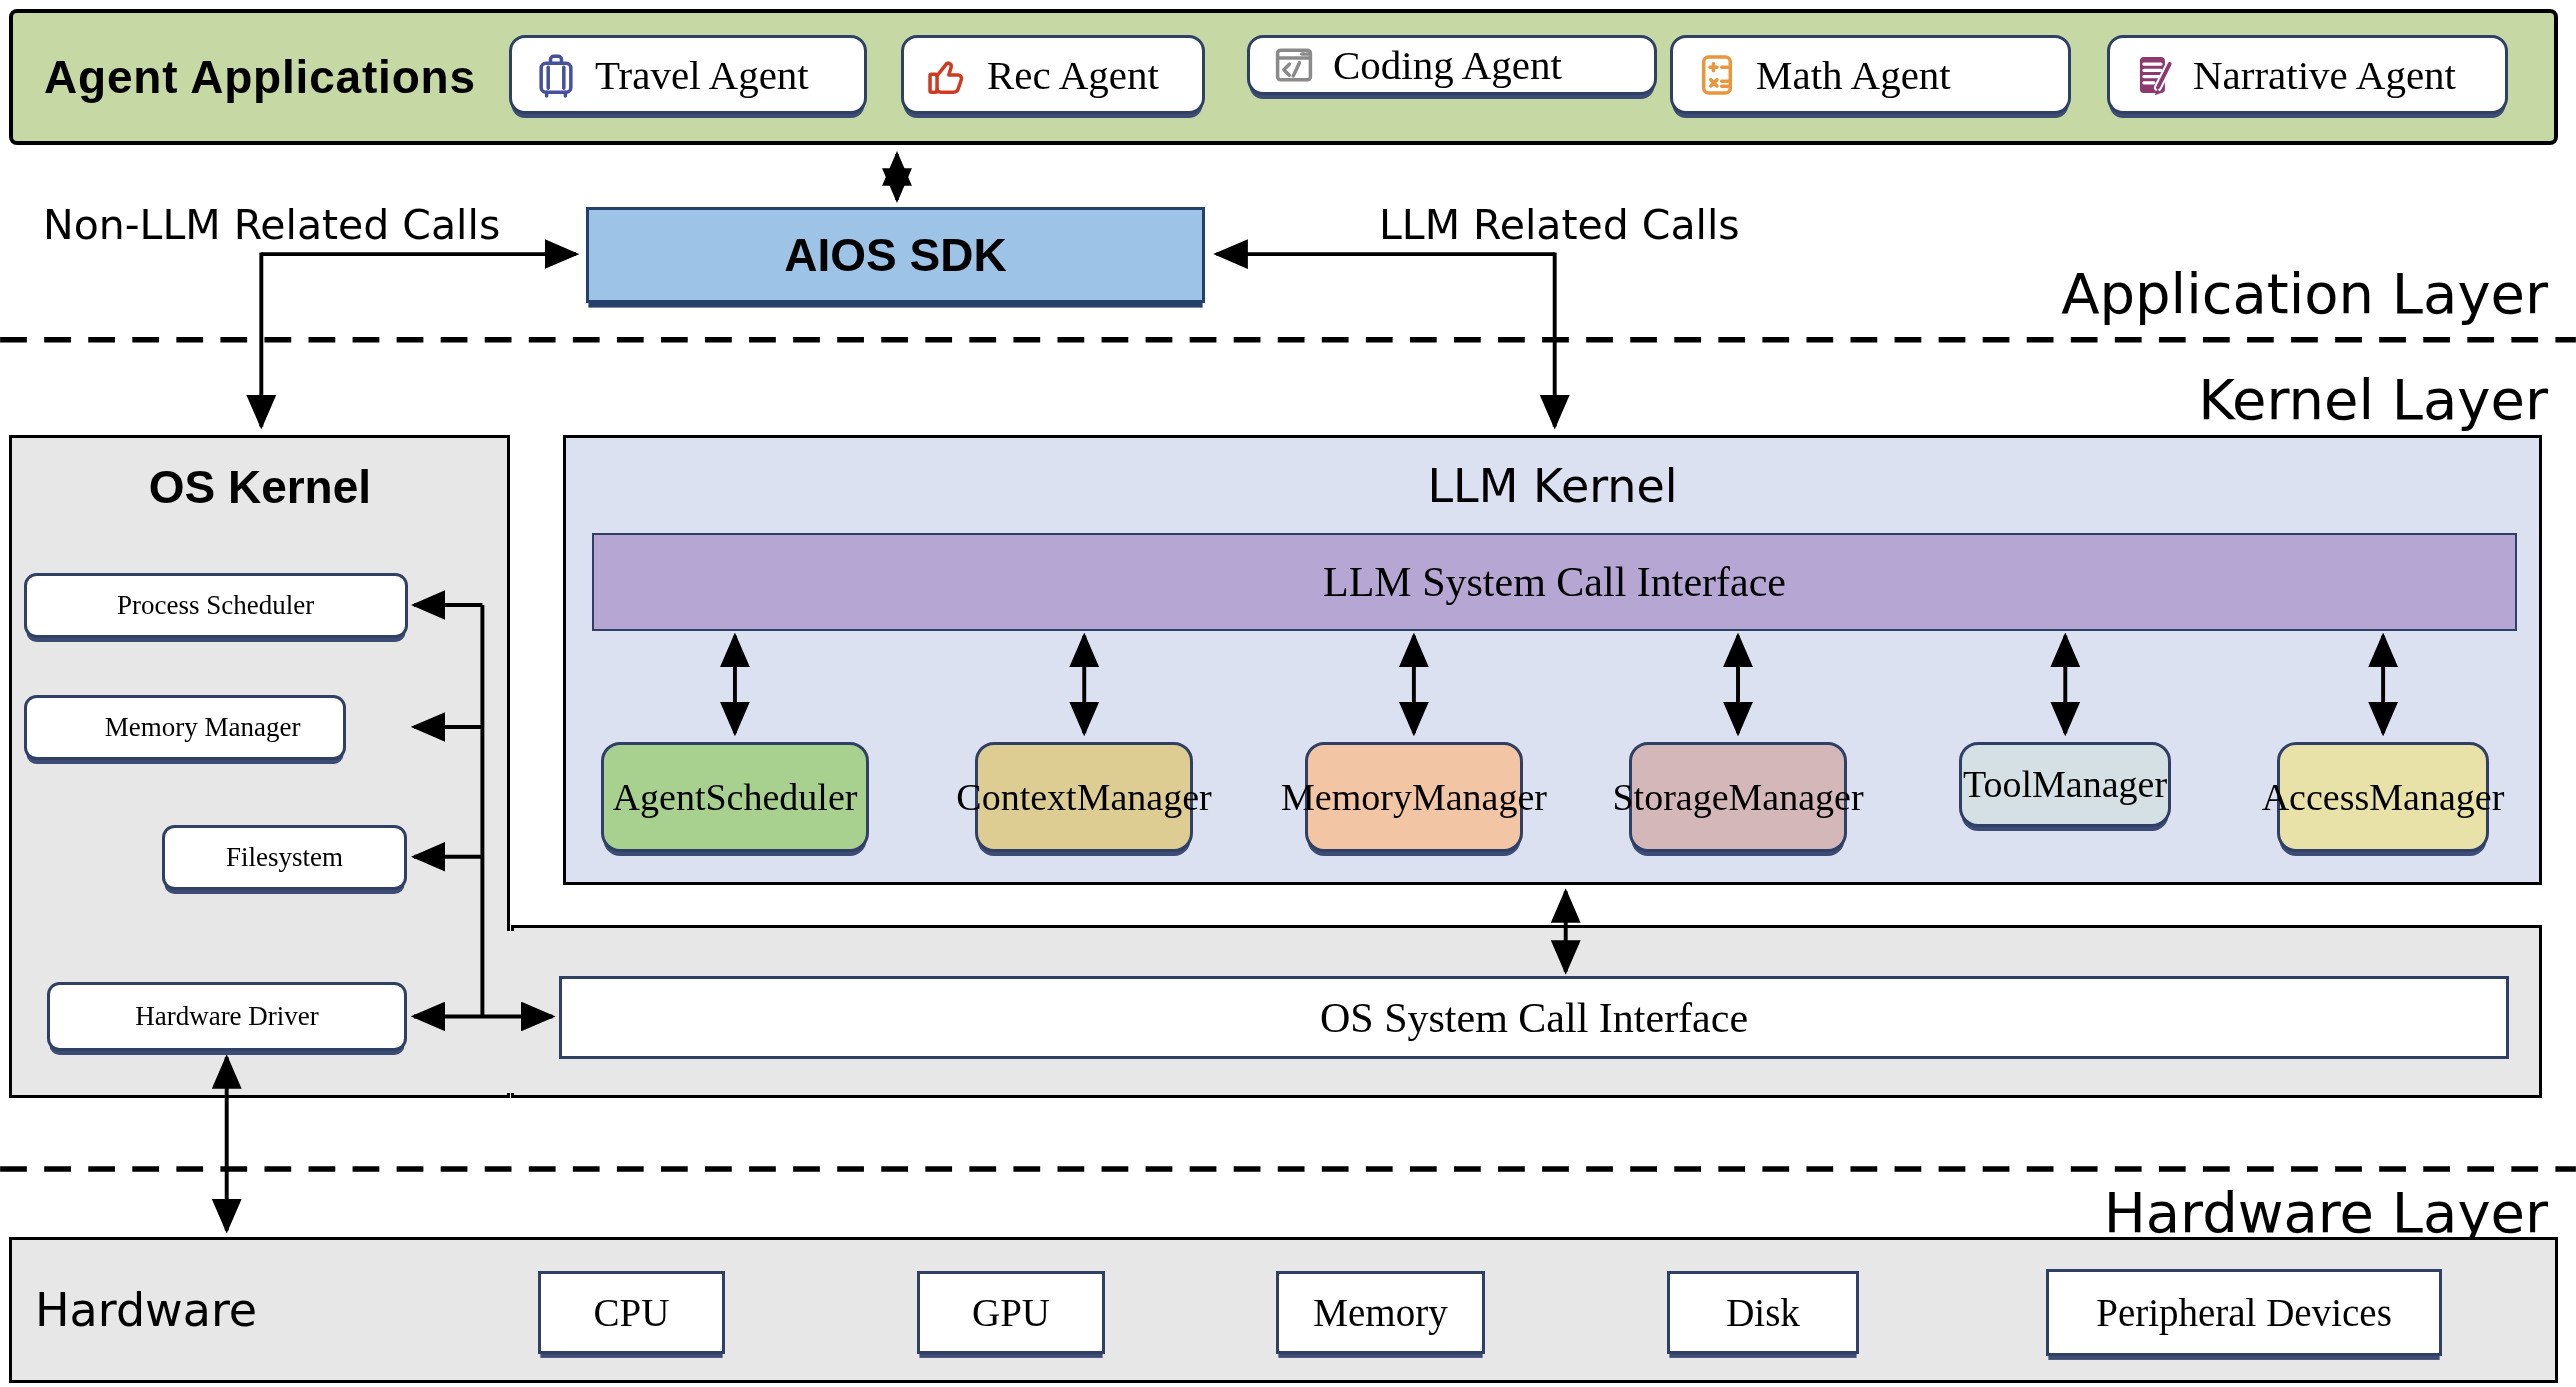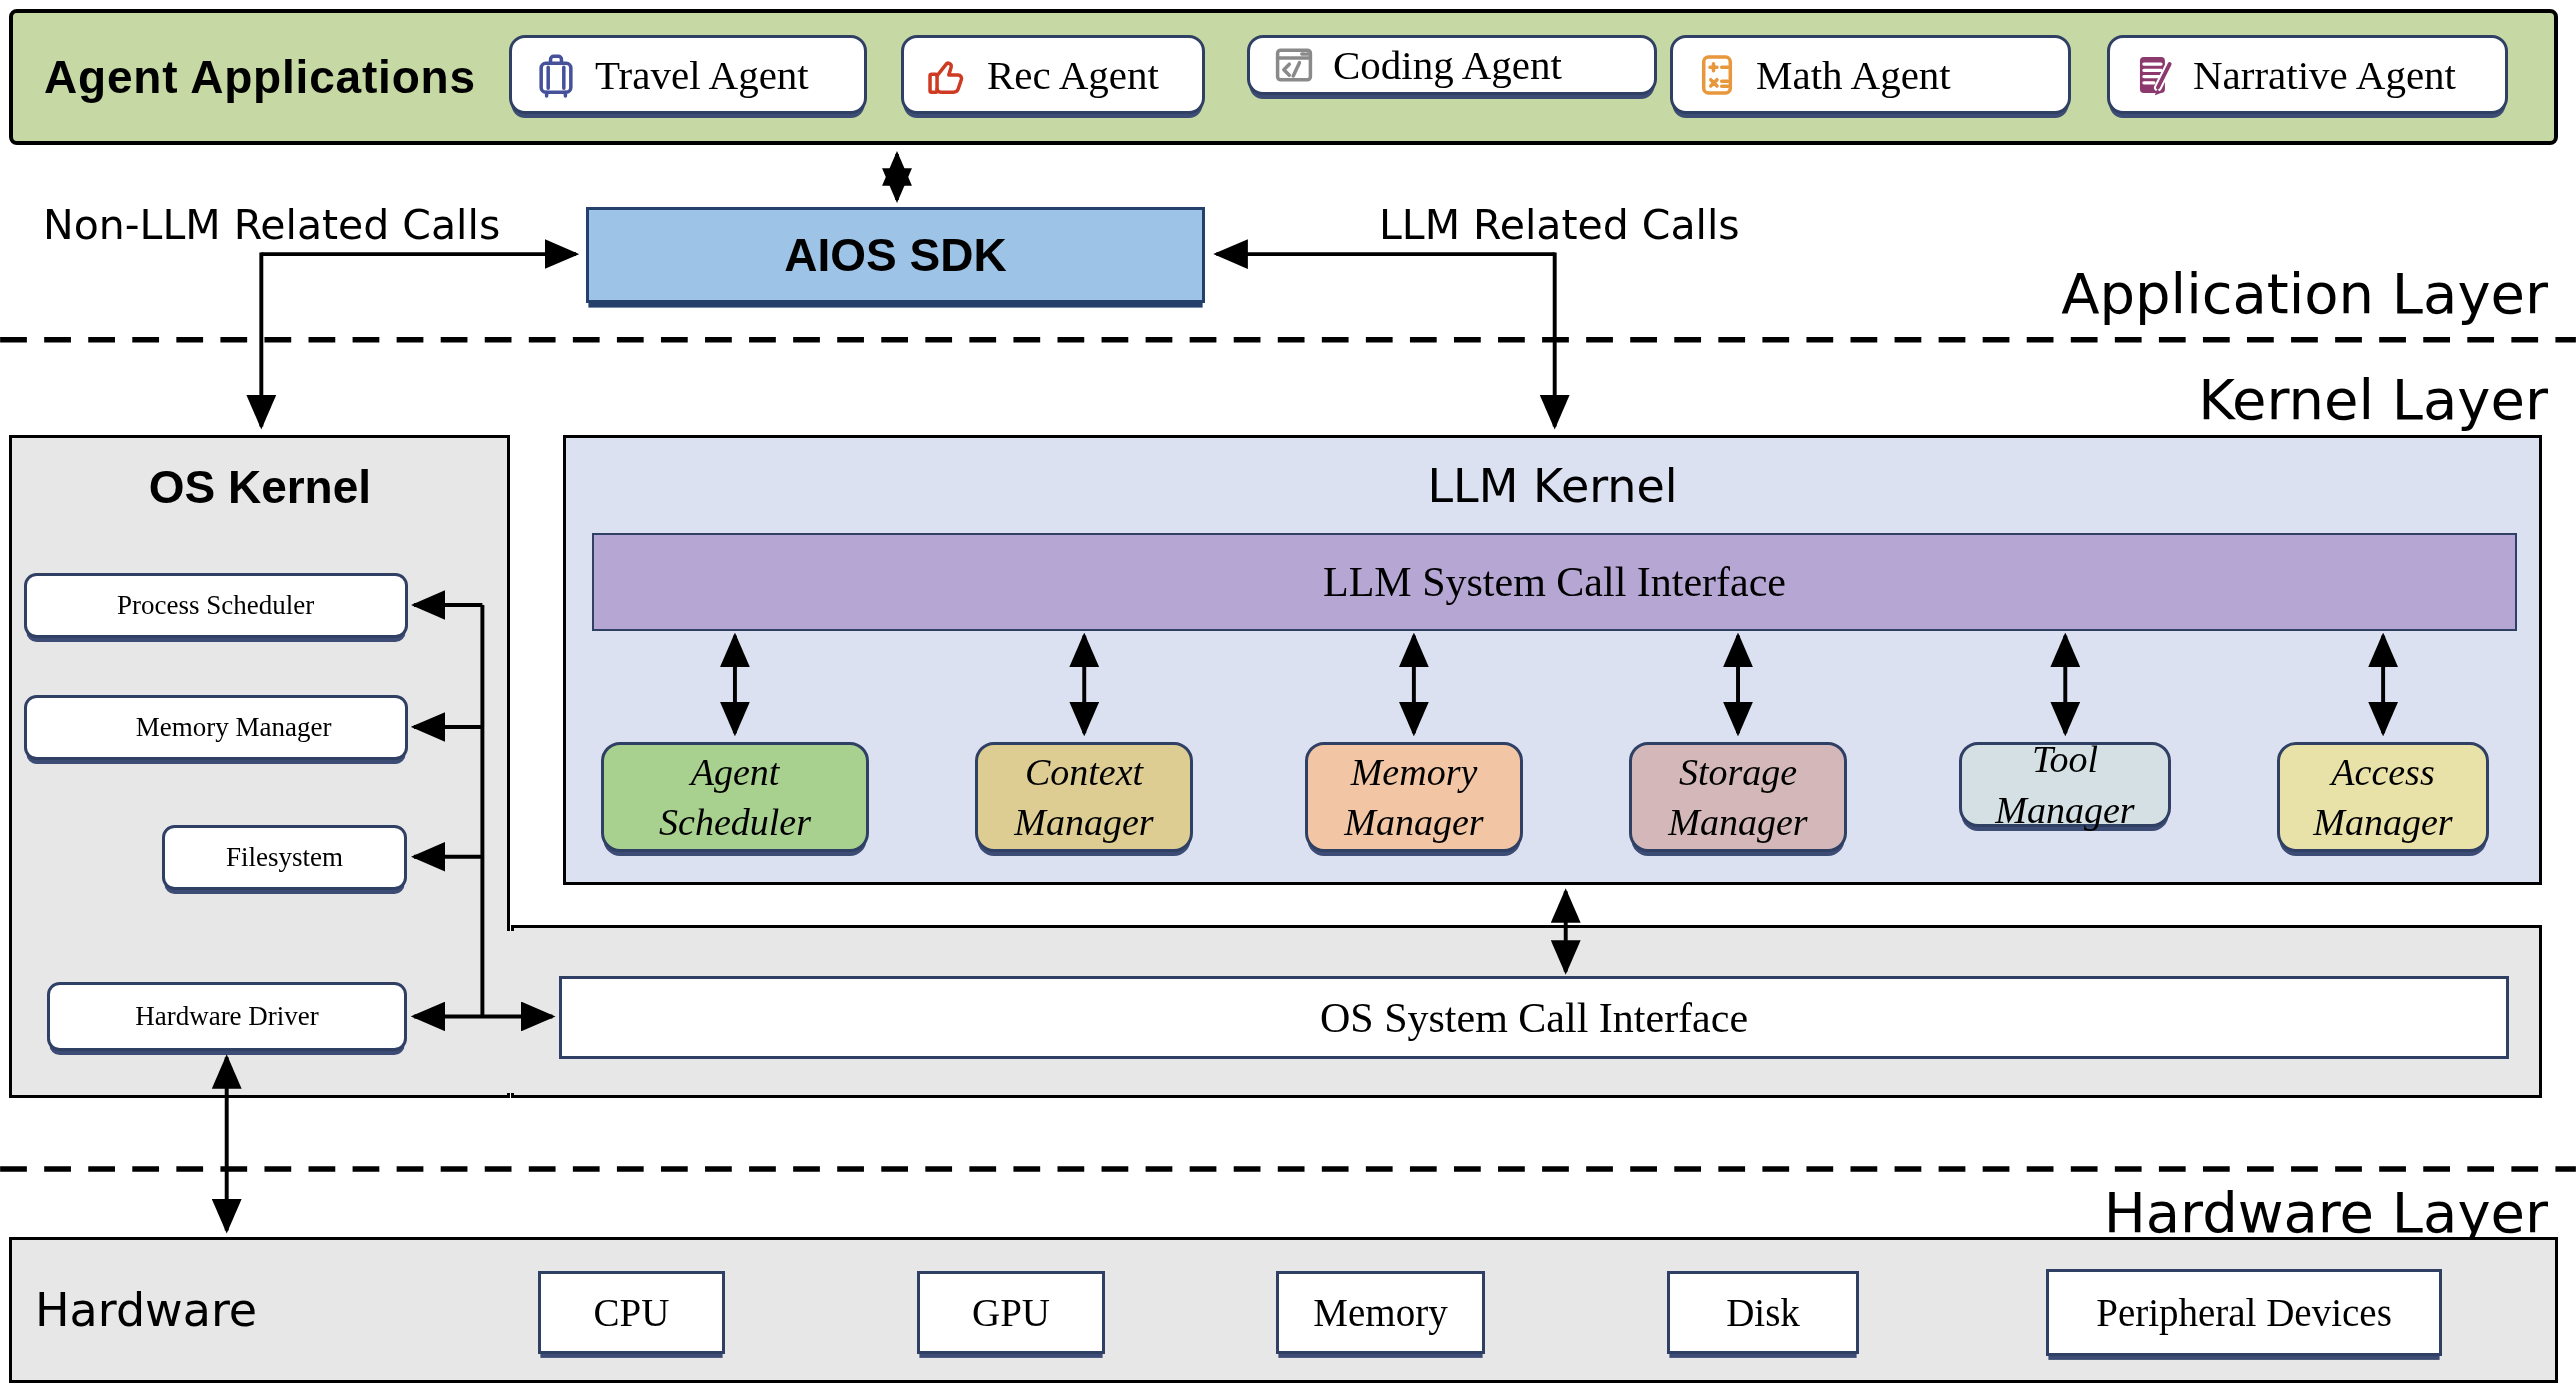--- a/index.html
+++ b/index.html
@@ -21,21 +21,21 @@
   .llm-title{font-size:46px;}
 
   
   .agent-btn{background:#fff;border:3.1px solid #2f4064;border-radius:16px;
              box-shadow:0 6.3px 0 -2.4px #3c4c74;display:flex;align-items:center;
              padding-left:19px;gap:14px;}
   .agent-btn .lbl{font-family:"Liberation Serif",serif;font-size:41px;white-space:nowrap;}
   .white-box{background:#fff;border:3.1px solid #2f4064;border-radius:12.6px;
              box-shadow:0 6.3px 0 -2.4px #3c4c74;font-size:27px;}
   .module{border:3.1px solid #2f4064;border-radius:19px;box-shadow:0 6.3px 0 -2.4px #3c4c74;
-          font-size:38px;line-height:1.32;text-align:left;flex-direction:column;font-style:italic;}
+          font-size:38px;line-height:1.32;text-align:left;}
   .device{background:#fff;border:3.1px solid #2f4064;border-radius:0;
           box-shadow:0 6.3px 0 -2.4px #3c4c74;font-size:39px;}
   .sdk{background:#9dc3e6;border:3.1px solid #24406b;box-shadow:0 7px 0 -2.4px #24406b;
        font-size:46px;font-weight:bold;}
   .purplebar{background:#b6a6d3;border:2.4px solid #2f4064;font-size:42px;}
   .ossci{background:#fff;border:3.9px solid #2f4064;font-size:42px;}
 
   .flow-label{font-size:41px;}
   .layer-label{font-size:56px;text-align:right;}
   .hw-title{font-size:46px;}
@@ -103,21 +103,21 @@
   <div class="abs sdk center" style="left:586px;top:207px;width:619px;height:96px;">AIOS SDK</div>
 
   <div class="abs layer-label round" style="right:28px;top:261px;width:551px;">Application Layer</div>
   <div class="abs layer-label round" style="right:28px;top:1180px;width:551px;">Hardware Layer</div>
   <div class="abs layer-label round" style="right:28px;top:367px;width:551px;">Kernel Layer</div>
 
   <div class="abs graybox" style="left:9.4px;top:435px;width:501px;height:663px;"></div>
   <div class="abs sec-title" style="left:9.4px;top:460px;width:501px;text-align:center;">OS Kernel</div>
 
   <div class="abs white-box serif center" style="left:23.6px;top:573px;width:384px;height:65px;">Process Scheduler</div>
-  <div class="abs white-box serif center" style="left:23.6px;top:695px;width:384px;height:65px;padding-left:36px;">Memory Manager</div>
+  <div class="abs white-box serif center" style="left:23.6px;top:695px;width:322px;height:65px;padding-left:36px;">Memory Manager</div>
   <div class="abs white-box serif center" style="left:162px;top:825px;width:245px;height:65px;">Filesystem</div>
   <div class="abs white-box serif center" style="left:47px;top:982px;width:360px;height:69px;">Hardware Driver</div>
 
   <div class="abs graybox" style="left:511px;top:925px;width:2031px;height:173px;"></div>
   <div class="abs patch" style="left:505px;top:931px;width:11px;height:162px;"></div>
   <div class="abs ossci serif center" style="left:559px;top:976px;width:1950px;height:83px;">OS System Call Interface</div>
 
   <div class="abs lavbox" style="left:563px;top:435px;width:1979px;height:450px;"></div>
   <div class="abs llm-title round" style="left:563px;top:459px;width:1979px;text-align:center;">LLM Kernel</div>
   <div class="abs purplebar serif center" style="left:592px;top:533px;width:1925px;height:98px;">LLM System Call Interface</div>

